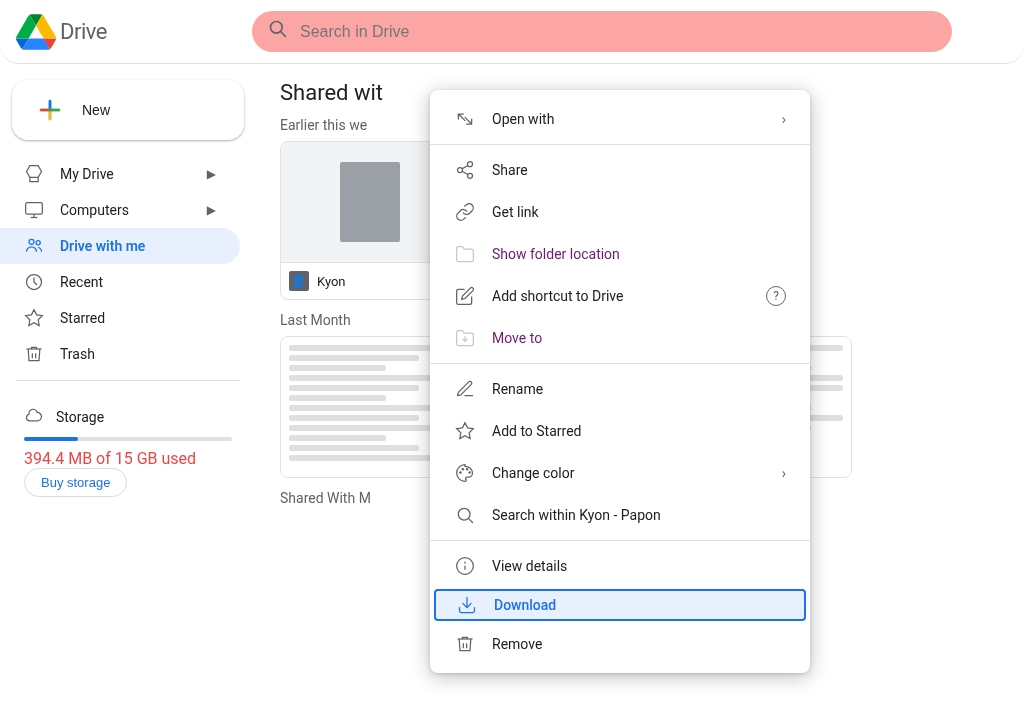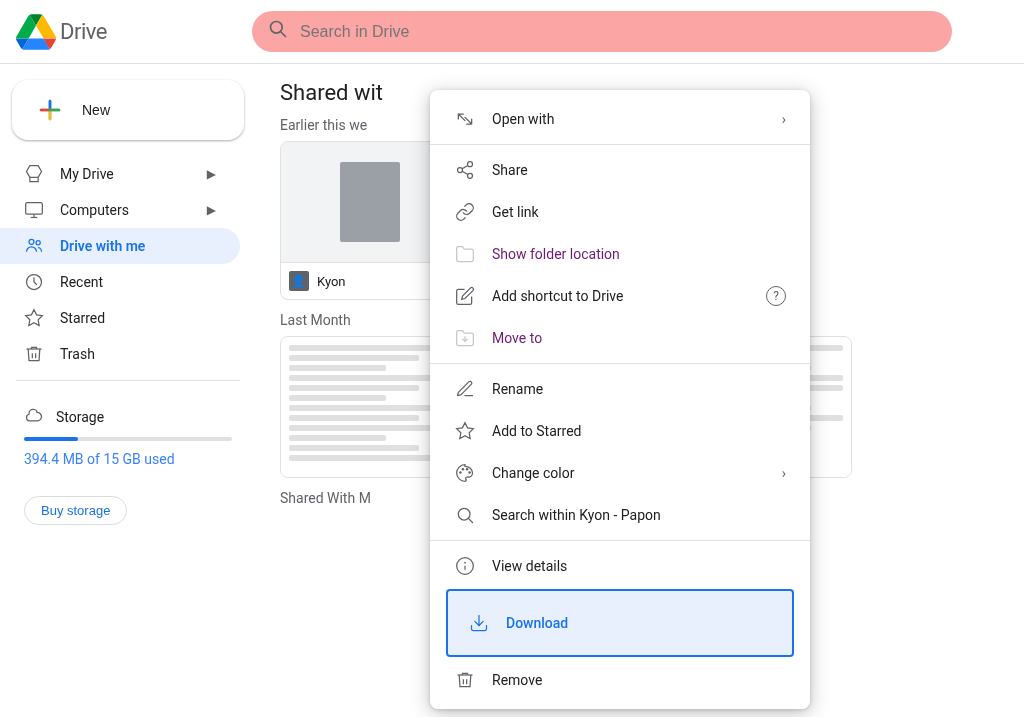--- a/index.html
+++ b/index.html
@@ -6,20 +6,21 @@
     body { font-family: 'Google Sans', Roboto, Arial, sans-serif; background: #fff; overflow: hidden; width: 1024px; height: 717px; }
 
     
     .header {
       display: flex;
       align-items: center;
       padding: 8px 16px;
       height: 64px;
       border-bottom: 1px solid #e0e0e0;
       background: #fff;
+      border-radius: 19px;
     }
     .logo-area {
       display: flex;
       align-items: center;
       gap: 4px;
       min-width: 220px;
     }
     .logo-icon {
       width: 40px;
       height: 40px;
@@ -116,25 +117,25 @@
       border-radius: 2px;
       margin: 8px 0;
     }
     .storage-bar-fill {
       height: 4px;
       background: #1a73e8;
       border-radius: 2px;
       width: 26%;
     }
     .storage-text {
-      font-size: 14px;
-      color: #3b82f6;
+      font-size: 16px;
+      color: #ef4444;
     }
     .buy-storage-btn {
-      margin-top: 28px;
+      margin-top: 0;
       border: 1px solid #dadce0;
       border-radius: 16px;
       padding: 6px 16px;
       font-size: 13px;
       color: #1a73e8;
       background: #fff;
       cursor: pointer;
       text-align: right;
     }
 
@@ -250,23 +251,23 @@
       gap: 16px;
       padding: 10px 24px;
       cursor: pointer;
       font-size: 14px;
       color: #202124;
       position: relative;
     }
     .menu-item.highlighted {
       background: #e8f0fe;
       border: 2px solid #1a73e8;
-      margin: 2px 16px;
+      margin: 2px 4px;
       border-radius: 4px;
-      padding: 21px 20px;
+      padding: 3px 20px;
     }
     .menu-item.disabled {
       color: #701a75;
       cursor: default;
     }
     .menu-icon {
       width: 22px;
       height: 22px;
       display: flex;
       align-items: center;

